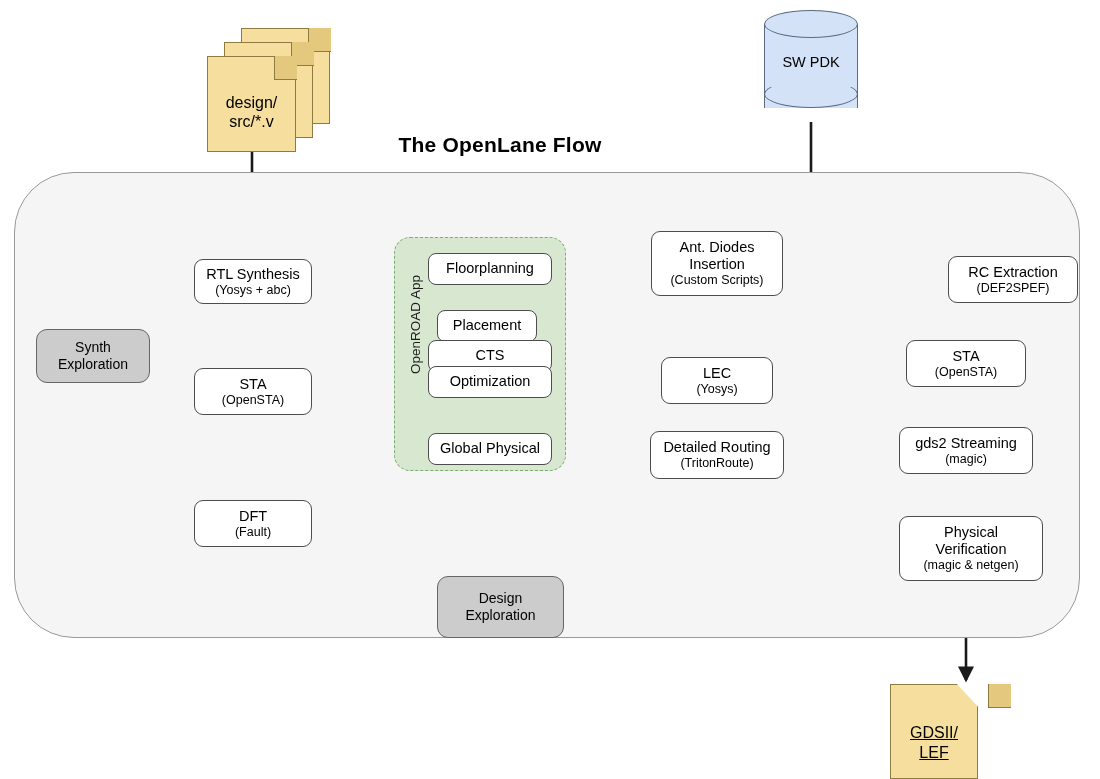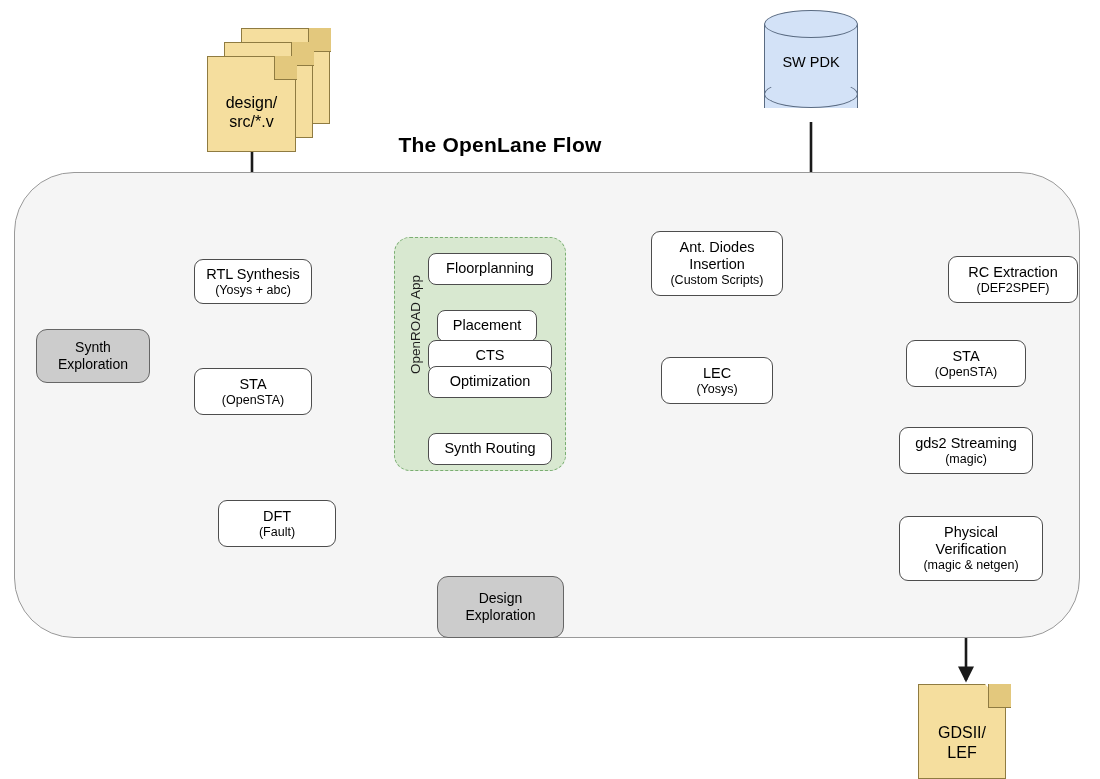--- a/index.html
+++ b/index.html
@@ -131,23 +131,23 @@
     border-bottom: 1.3px solid #8f7b41;
   }
   .doc-label {
     font-size: 16px;
     color: #000;
     text-align: center;
     line-height: 1.2;
     padding-top: 16px;
   }
   .doc-out {
-    left: 918px; top: 684px; width: 88px; height: 95px;
+    left: 890px; top: 684px; width: 88px; height: 95px;
     clip-path: polygon(0 0, 76% 0, 100% 24%, 100% 100%, 0 100%);
-    display: flex; align-items: center; justify-content: center;
+    display: flex; align-items: center; justify-content: center; text-decoration: underline;
   }
   .doc-out .doc-label { padding-top: 22px; }
 
   
   .cylinder {
     position: absolute;
     left: 764px; top: 10px; width: 94px; height: 112px;
   }
   .cyl-body {
     position: absolute;
@@ -268,21 +268,21 @@
   <div class="node" style="left:194px; top:259px; width:118px; height:45px;">
     <div class="n-title">RTL Synthesis</div>
     <div class="n-sub">(Yosys + abc)</div>
   </div>
 
   <div class="node" style="left:194px; top:368px; width:118px; height:47px;">
     <div class="n-title">STA</div>
     <div class="n-sub">(OpenSTA)</div>
   </div>
 
-  <div class="node" style="left:194px; top:500px; width:118px; height:47px;margin-left:24px;">
+  <div class="node" style="left:194px; top:500px; width:118px; height:47px;">
     <div class="n-title">DFT</div>
     <div class="n-sub">(Fault)</div>
   </div>
 
   <div class="openroad-group">
     <div class="openroad-label">OpenROAD App</div>
   </div>
 
   <div class="node plain" style="left:428px; top:253px; width:124px; height:32px;">
     <div class="n-title">Floorplanning</div>
@@ -290,34 +290,38 @@
   <div class="node plain" style="left:437px; top:298px; width:100px; height:32px;margin-top:12px;">
     <div class="n-title">Placement</div>
   </div>
   <div class="node plain" style="left:428px; top:340px; width:124px; height:32px;">
     <div class="n-title">CTS</div>
   </div>
   <div class="node plain" style="left:428px; top:366px; width:124px; height:32px;">
     <div class="n-title">Optimization</div>
   </div>
   <div class="node plain" style="left:428px; top:433px; width:124px; height:32px;">
-    <div class="n-title">Synth Routing</div>
+    <div class="n-title">Global Physical</div>
   </div>
 
   <div class="node" style="left:651px; top:231px; width:132px; height:65px;">
     <div class="n-title">Ant. Diodes</div>
     <div class="n-title">Insertion</div>
     <div class="n-sub">(Custom Scripts)</div>
   </div>
 
   <div class="node" style="left:661px; top:337px; width:112px; height:47px;margin-top:20px;">
     <div class="n-title">LEC</div>
     <div class="n-sub">(Yosys)</div>
   </div>
 
+  <div class="node" style="left:650px; top:431px; width:134px; height:48px;">
+    <div class="n-title">Detailed Routing</div>
+    <div class="n-sub">(TritonRoute)</div>
+  </div>
 
   <div class="node" style="left:901px; top:256px; width:130px; height:47px;margin-left:47px;">
     <div class="n-title">RC Extraction</div>
     <div class="n-sub">(DEF2SPEF)</div>
   </div>
 
   <div class="node" style="left:906px; top:340px; width:120px; height:47px;">
     <div class="n-title">STA</div>
     <div class="n-sub">(OpenSTA)</div>
   </div>

